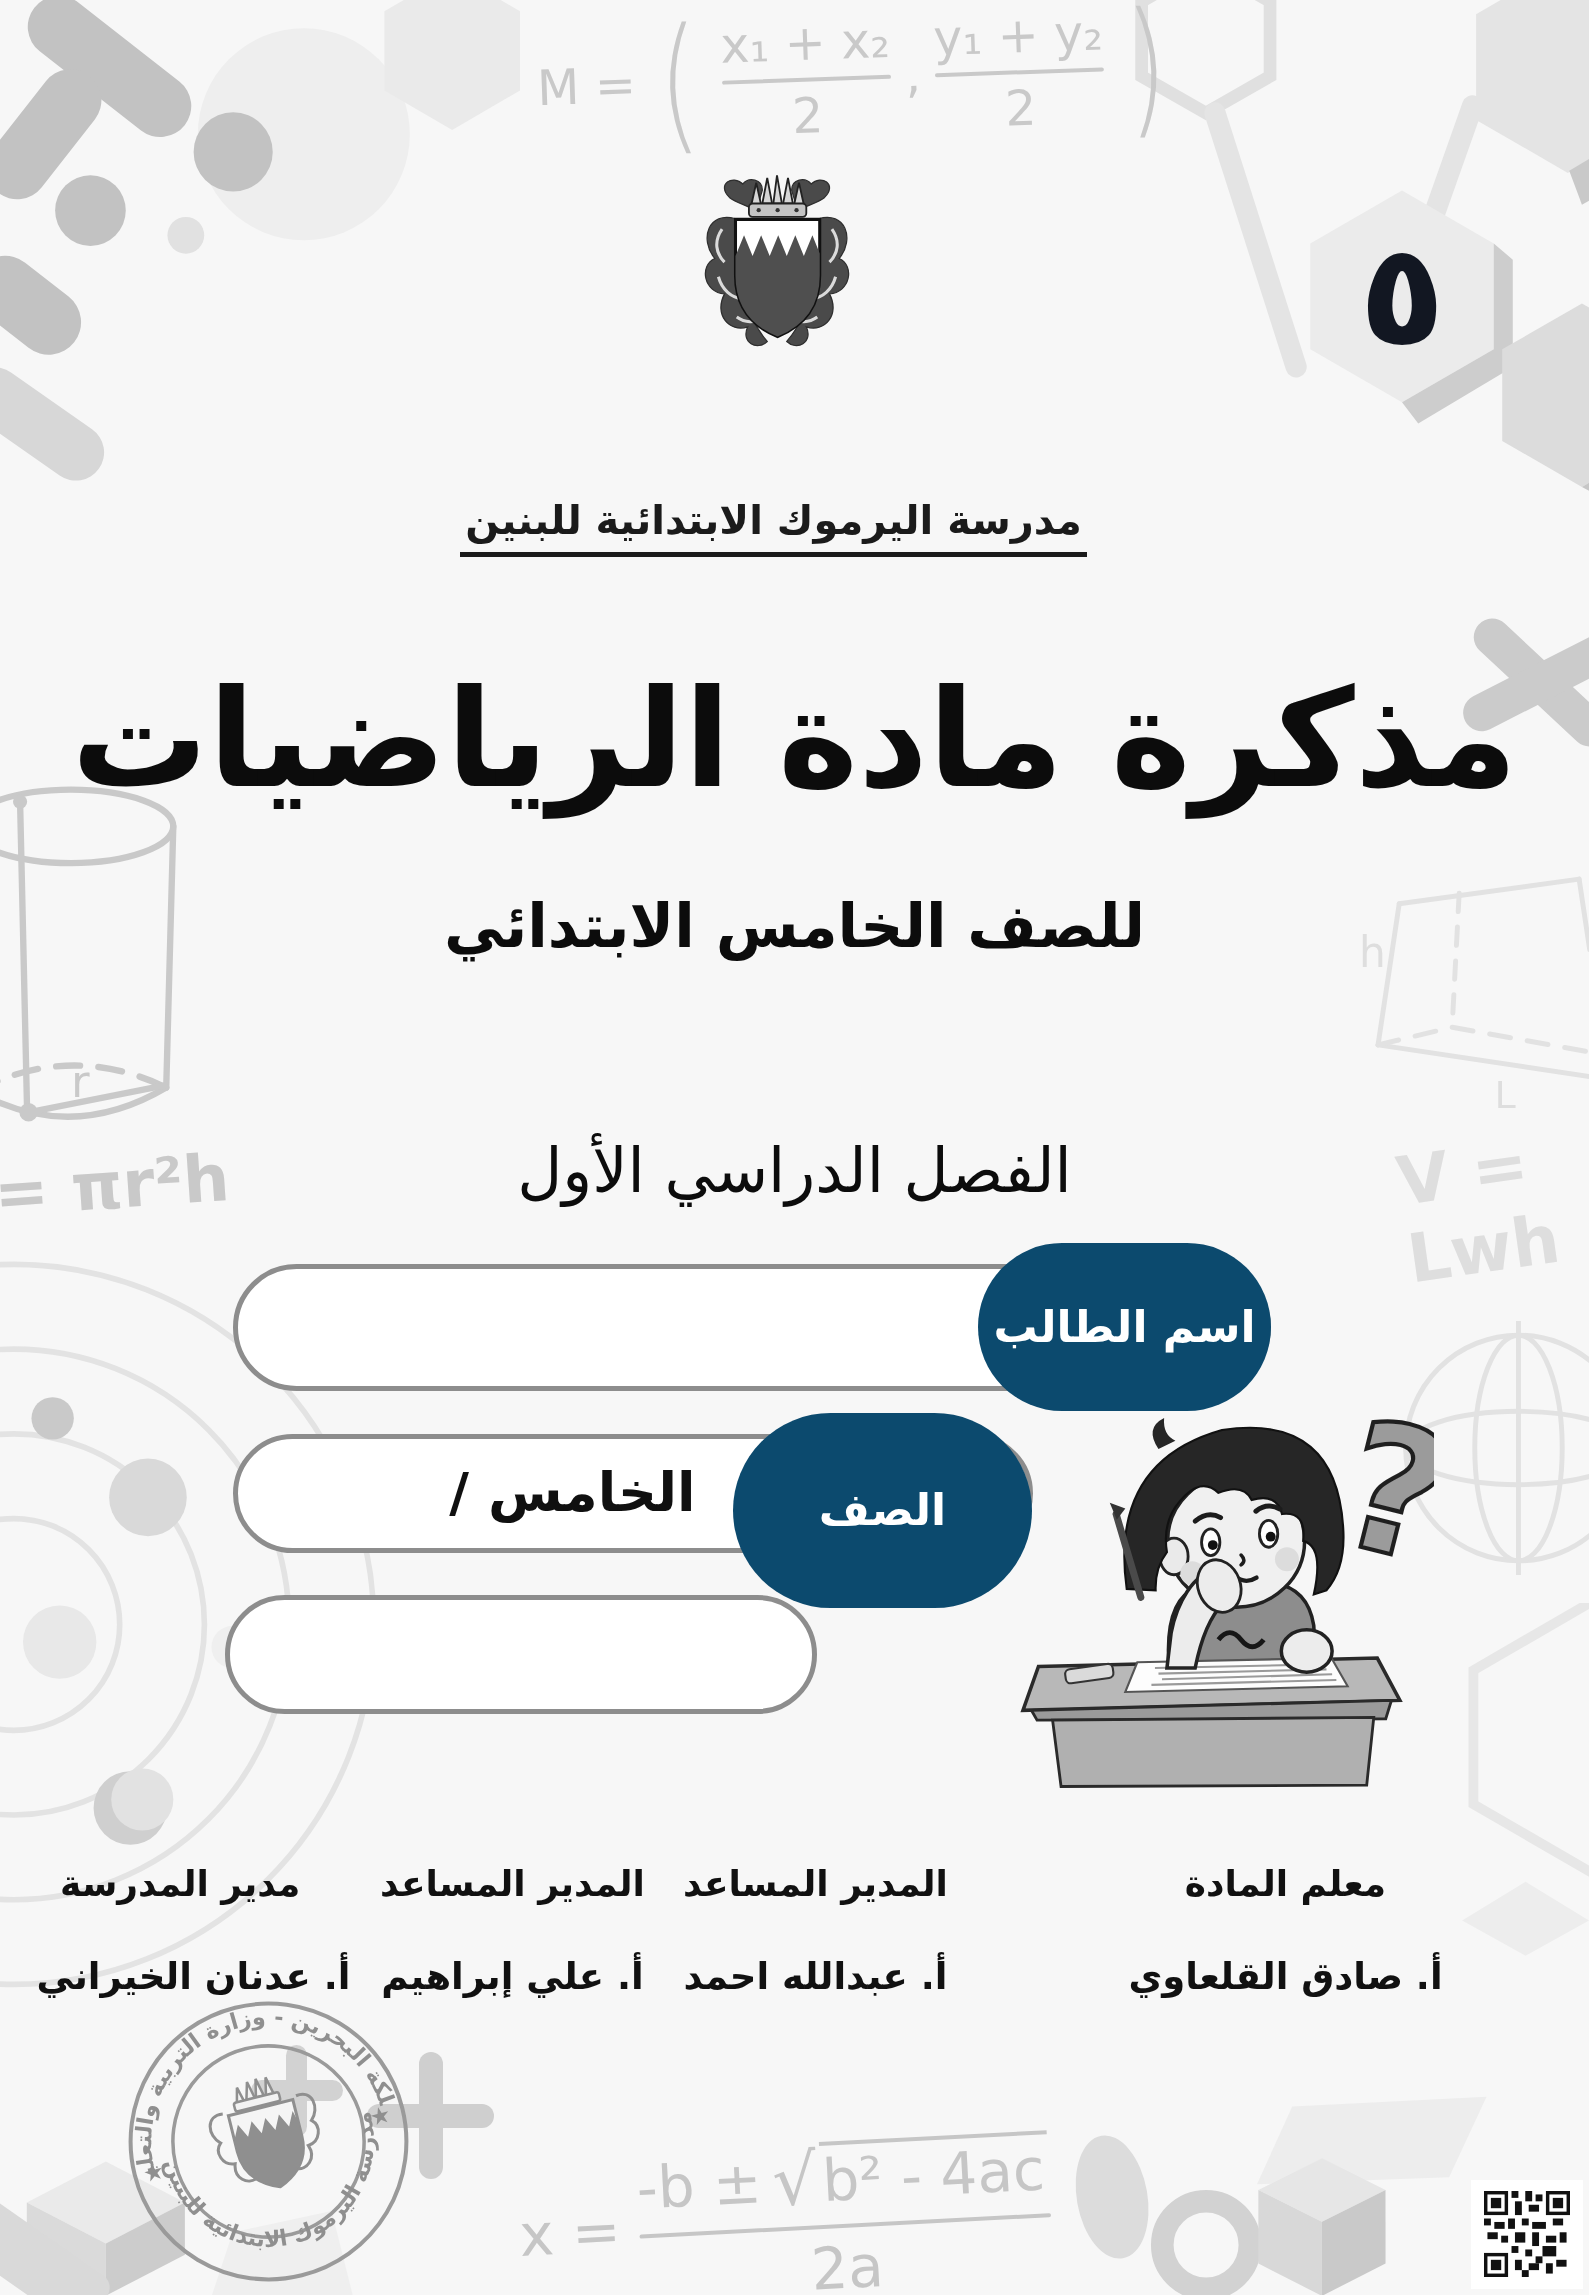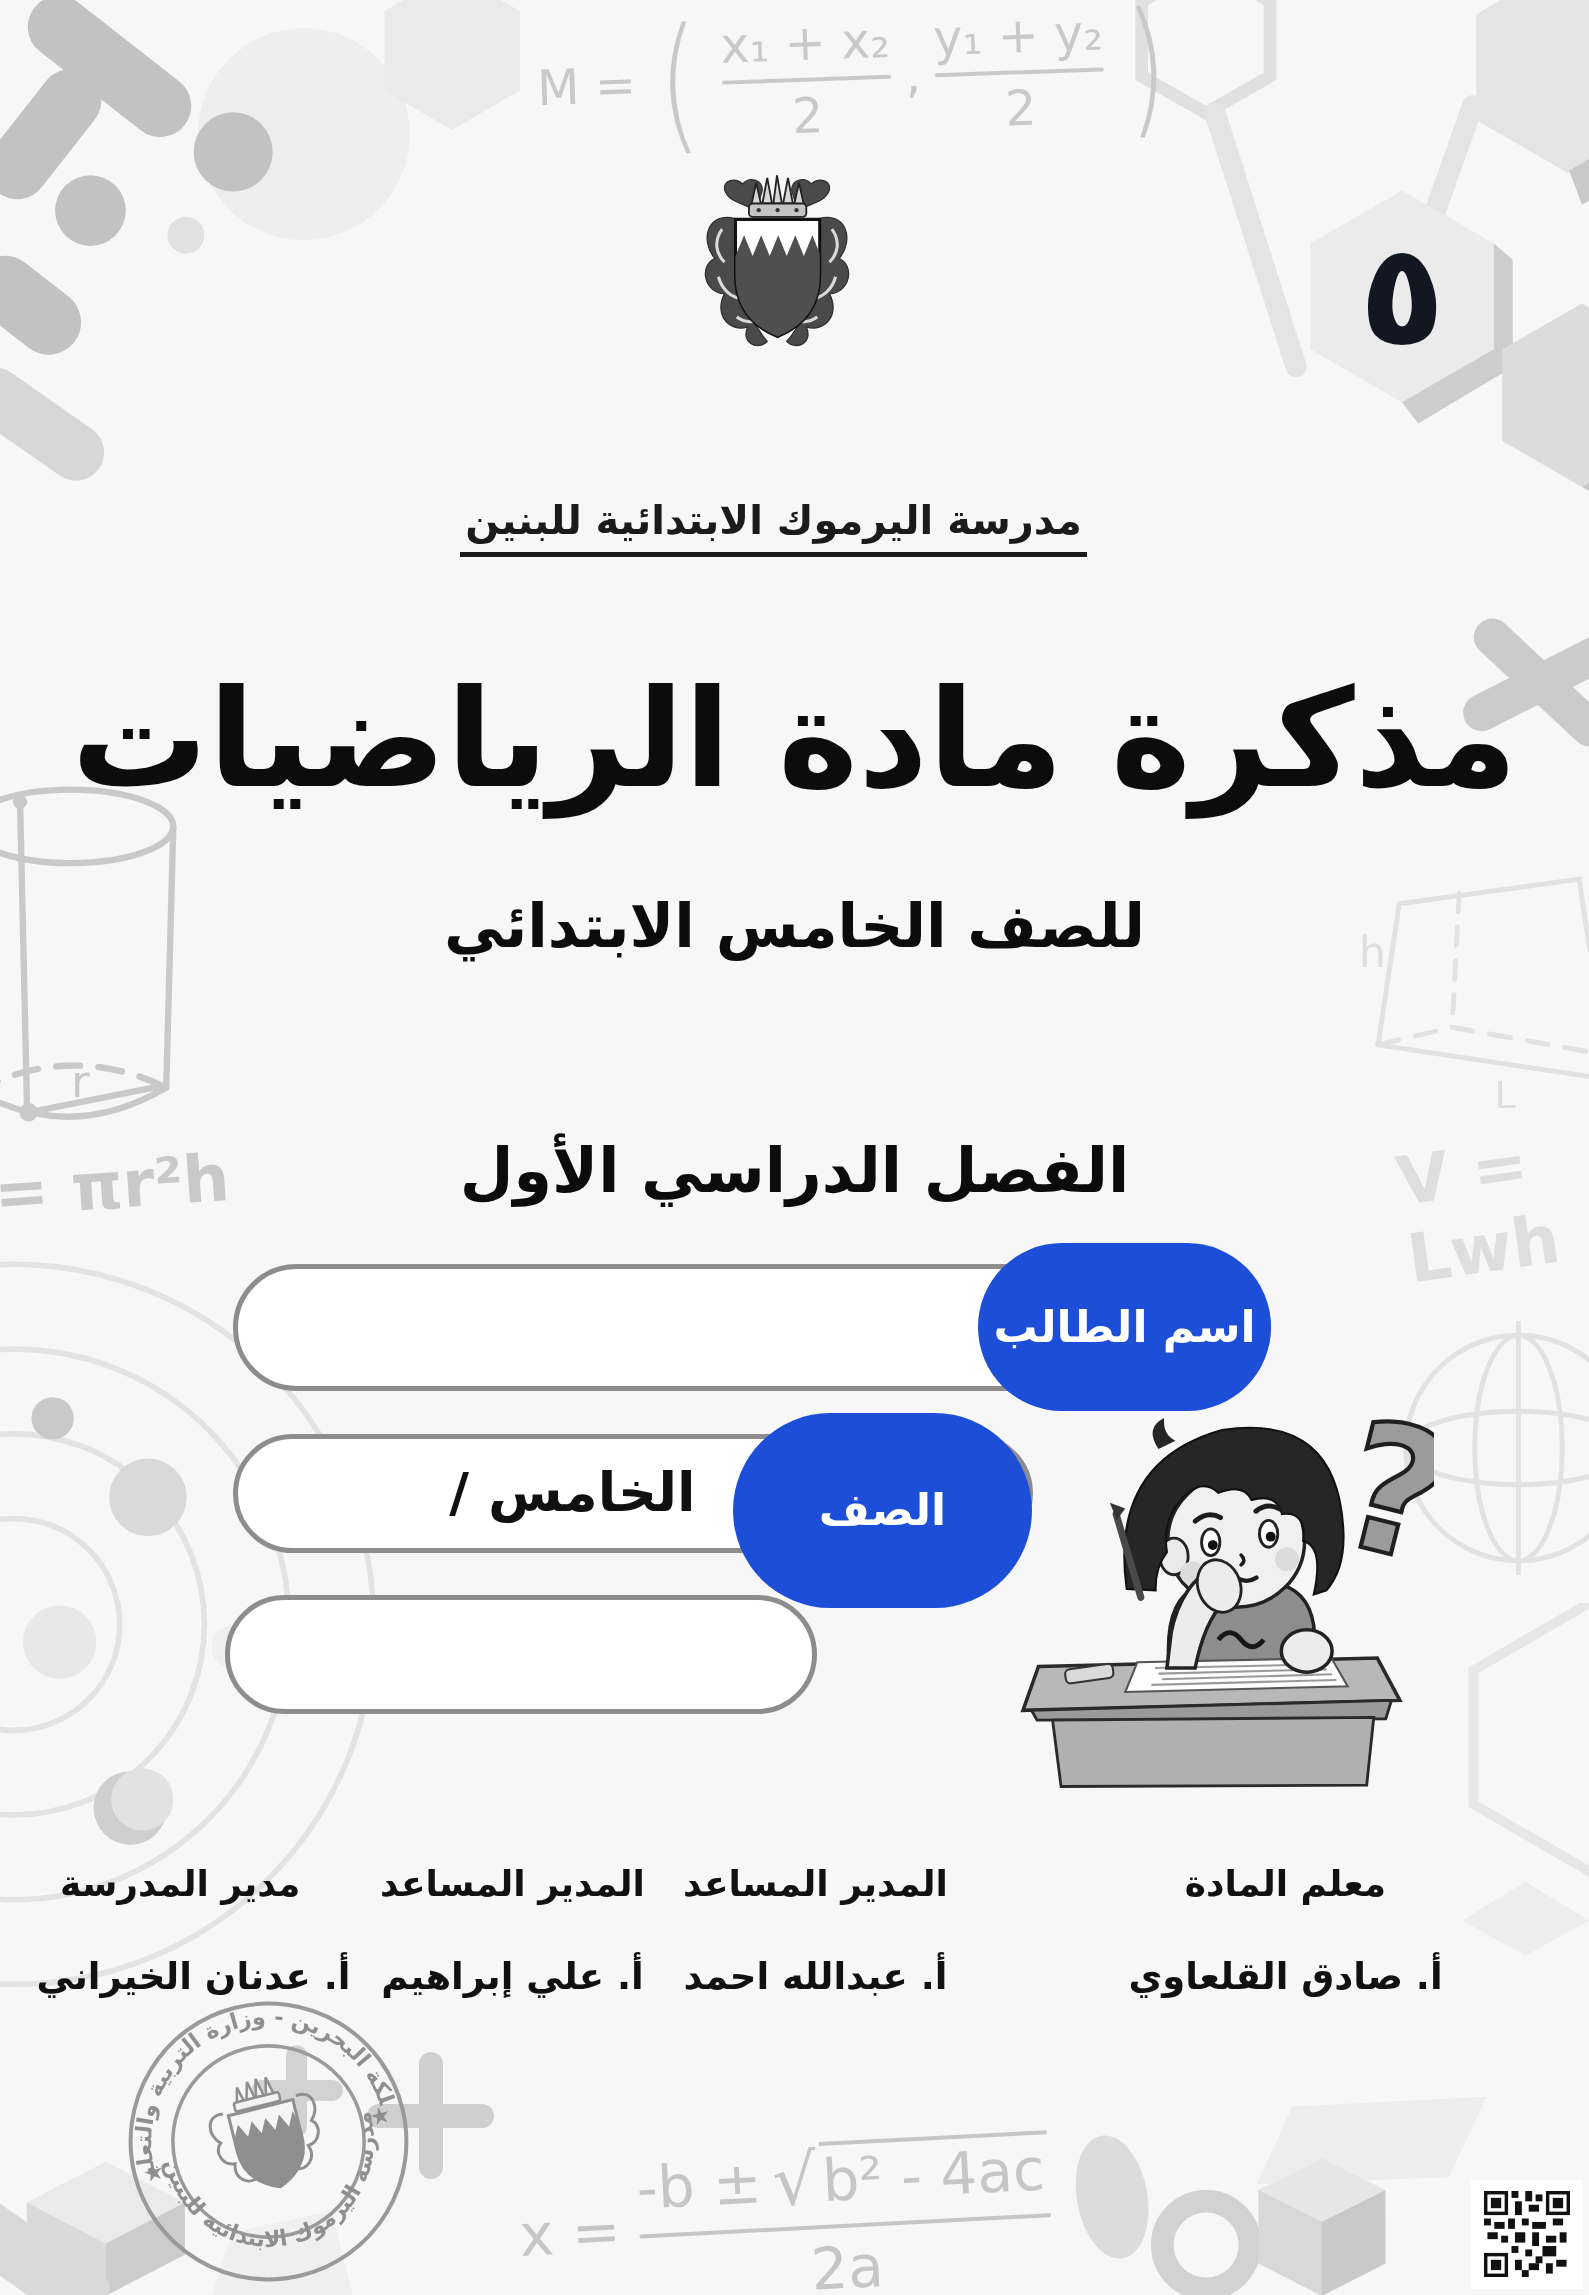--- a/index.html
+++ b/index.html
@@ -11,24 +11,24 @@
   
   .hdr-line{position:absolute;width:989px;left:279px;text-align:center;font-weight:bold;color:#1b1b1b;}
   .hdr-k{top:362px;font-size:40px;}
   .hdr-m{top:429px;font-size:40px;}
   .hdr-s{top:497px;font-size:40px;}
   .hdr-s span{display:inline-block;border-bottom:5px solid #1b1b1b;padding:0 5.7px 8.5px 5.7px;}
   
   .t-main{top:660px;font-size:136px;font-weight:800;color:#0c0c0c;}
   .t-grade{top:891px;font-size:60px;font-weight:800;color:#0c0c0c;}
   .t-year{top:1037px;font-size:62px;font-weight:800;color:#0c0c0c;}
-  .t-sem{top:1134px;font-size:62px;font-weight:700;color:#0c0c0c;}
+  .t-sem{top:1134px;font-size:62px;font-weight:400;color:#0c0c0c;}
   
   .pill{position:absolute;background:#fff;border:5px solid #8d8d8d;border-radius:141px;box-sizing:border-box;}
-  .bubble{position:absolute;background:#1d4ed8;border-radius:141px;color:#fff;font-weight:bold;
+  .bubble{position:absolute;background:#0c4a6e;border-radius:141px;color:#fff;font-weight:bold;
           display:flex;flex-direction:column;align-items:center;justify-content:center;text-align:center;line-height:1.15;}
   .fval{position:absolute;font-weight:800;color:#101010;text-align:center;}
   .blank{position:absolute;border-radius:71px;}
   
   .staff-col{position:absolute;width:325px;text-align:center;}
   .staff-title{font-size:36px;font-weight:800;color:#111;}
   .staff-name{position:absolute;width:325px;text-align:center;font-size:37px;font-weight:800;color:#111;}
   
   .formula{display:flex;align-items:center;white-space:nowrap;}
   .frac{display:inline-flex;flex-direction:column;align-items:center;}

